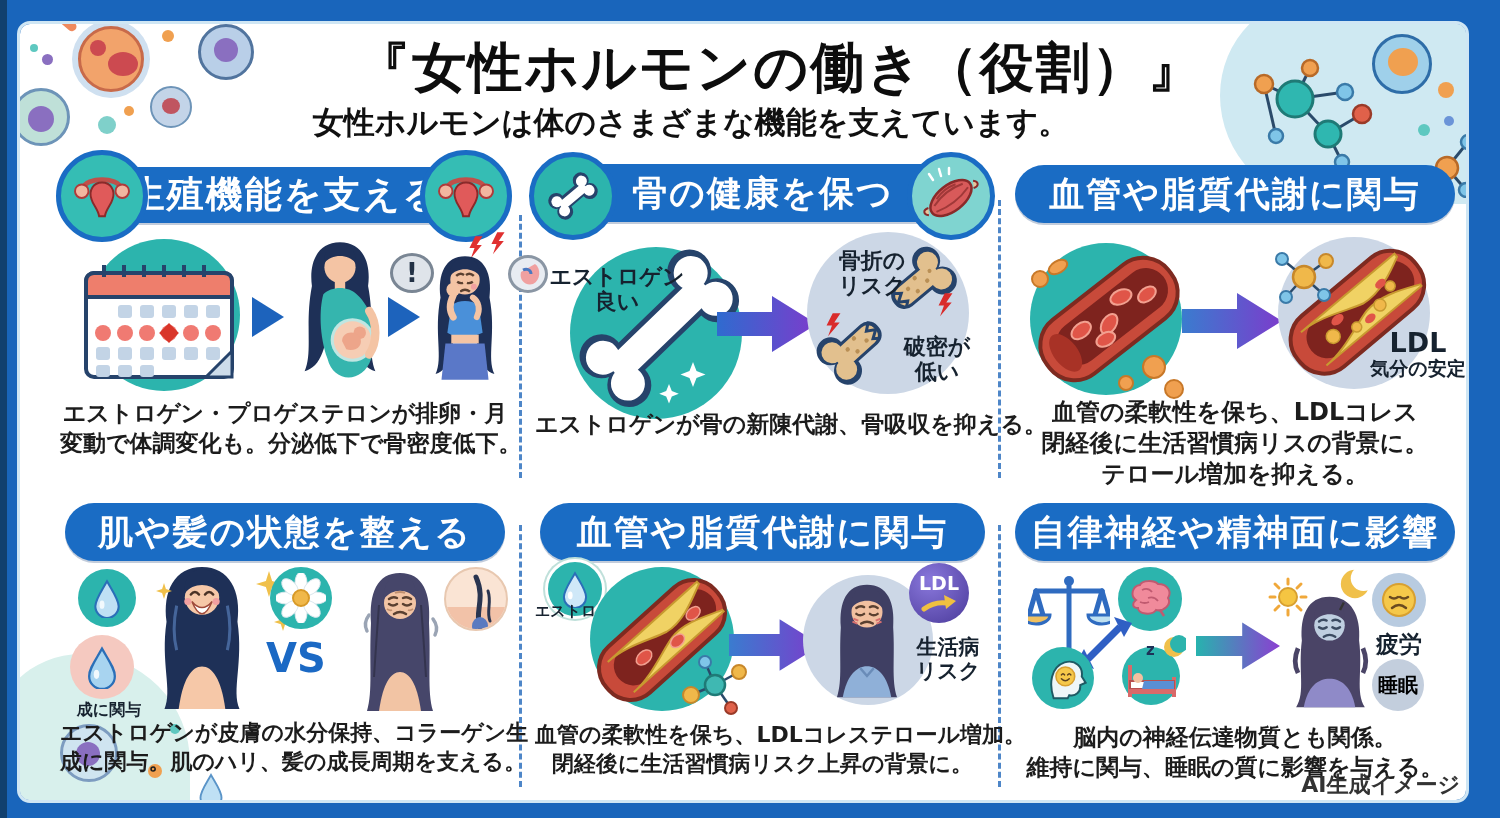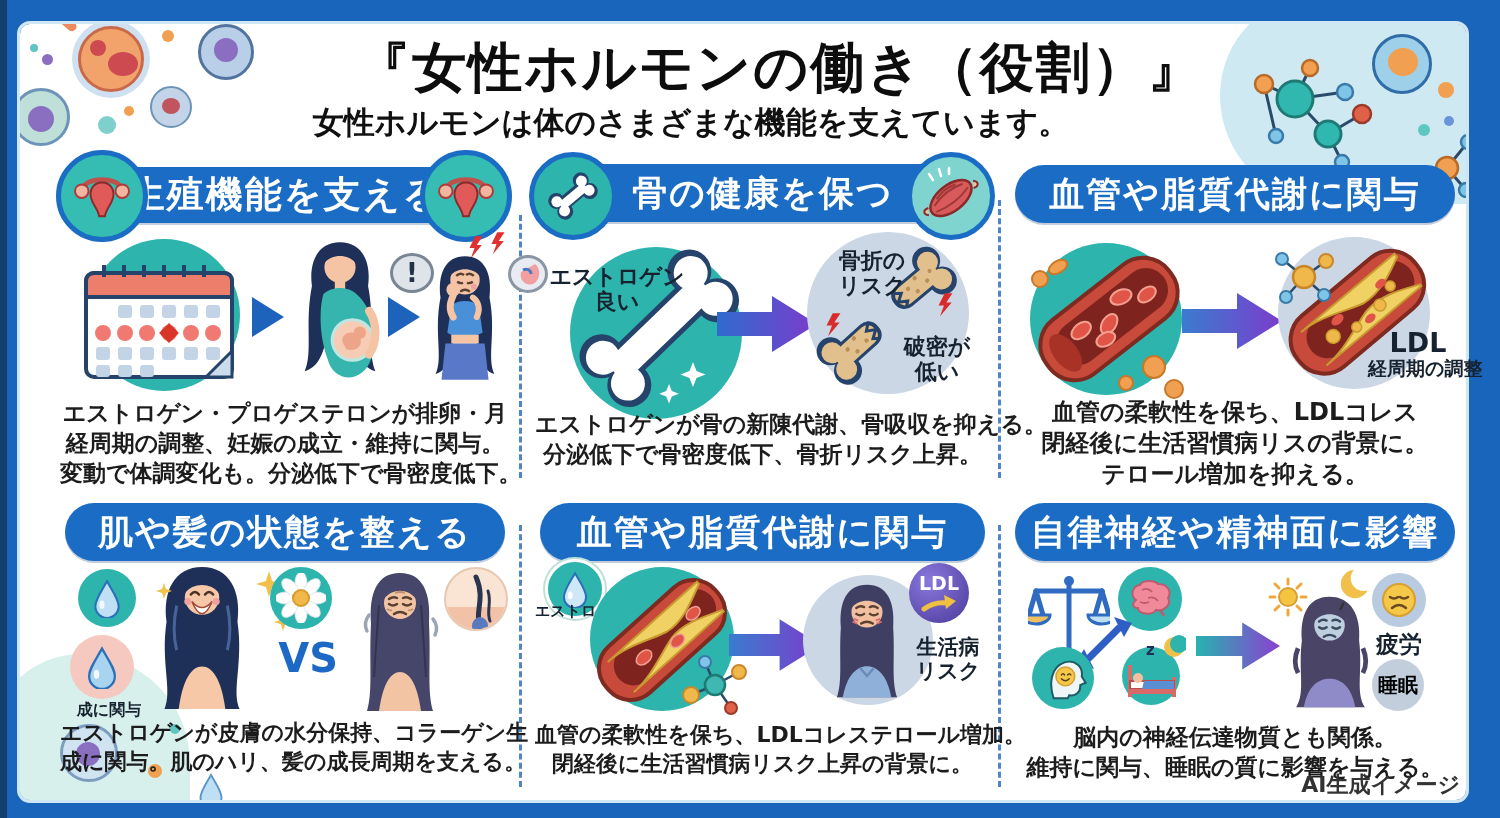--- a/index.html
+++ b/index.html
@@ -218,21 +218,20 @@
       <path d="M36 58 C44 52 56 52 64 58 L68 86 C54 92 42 92 32 86 Z" fill="#4a90d9"></path>
       <rect x="36" y="88" width="28" height="9" fill="#f4c4a4"></rect>
       <path d="M30 97 L70 97 L74 134 L26 134 Z" fill="#5a78c8"></path>
       <circle cx="38" cy="42" r="7" fill="#f4c4a4"></circle>
       <path d="M38 48 C34 56 34 64 38 70" stroke="#f4c4a4" stroke-width="7" fill="none" stroke-linecap="round"></path>
       <path d="M62 70 C66 62 64 54 58 50" stroke="#f4c4a4" stroke-width="6" fill="none" stroke-linecap="round"></path>
     </svg>
 
     <div class="desc" style="top:244px;font-size:23px;">
       <div>エストロゲン・プロゲステロンが排卵・月</div>
-      <div>経周期の調整、妊娠の成立・維持に関与。</div>
       <div>変動で体調変化も。分泌低下で骨密度低下。</div>
     </div>
   </div>
 
   <div class="panel" style="left:535px;top:152px;width:455px;height:338px;">
     <div class="banner" style="left:34px;top:12px;width:388px;height:58px;">
       <span>骨の健康を保つ</span>
     </div>
     <div class="hicon" style="left:-6px;top:0px;width:88px;height:88px;background:#2cb4ad;">
       <svg width="60" height="60" viewBox="0 0 60 60">
@@ -364,21 +363,20 @@
       <div>骨折の</div>
       <div>リスク</div>
     </div>
     <div class="lbl" style="left:352px;top:182px;width:100px;font-size:22px;">
       <div>破密が</div>
       <div>低い</div>
     </div>
 
     <div class="desc" style="top:258px;font-size:23px;">
       <div>エストロゲンが骨の新陳代謝、骨吸収を抑える。</div>
-      <div>分泌低下で骨密度低下、骨折リスク上昇。</div>
     </div>
   </div>
 
   <div class="panel" style="left:1010px;top:155px;width:450px;height:335px;">
     <div class="banner" style="left:5px;top:10px;width:440px;height:58px;">
       <span>血管や脂質代謝に関与</span>
     </div>
 
     <div class="abs tealc" style="left:20px;top:88px;width:152px;height:152px;"></div>
     <svg class="abs" style="left:4px;top:72px;" width="190" height="184" viewBox="0 0 190 184">
@@ -441,21 +439,21 @@
           <line x1="36" y1="36" x2="56" y2="54"></line>
         </g>
       <circle cx="36" cy="36" r="11" fill="#f0b84a" stroke="#c8882a" stroke-width="2.5"></circle>
       <circle cx="14" cy="18" r="6" fill="#7fc5e8" stroke="#3a7aa8" stroke-width="2"></circle>
       <circle cx="58" cy="20" r="7" fill="#f0b84a" stroke="#c8882a" stroke-width="2"></circle>
       <circle cx="18" cy="56" r="6" fill="#7fc5e8" stroke="#3a7aa8" stroke-width="2"></circle>
       <circle cx="56" cy="54" r="6" fill="#7fc5e8" stroke="#3a7aa8" stroke-width="2"></circle>
     </svg>
     <div class="lbl" style="left:358px;top:172px;width:100px;">
       <div style="font-size:27px;">LDL</div>
-      <div style="font-size:19px;">経周期の調整</div>
+      <div style="font-size:19px;">気分の安定</div>
     </div>
 
     <div class="desc" style="top:242px;font-size:24px;">
       <div>血管の柔軟性を保ち、LDLコレス</div>
       <div>閉経後に生活習慣病リスの背景に。</div>
       <div>テロール増加を抑える。</div>
     </div>
   </div>
 
   <div class="panel" style="left:60px;top:495px;width:450px;height:300px;">
@@ -511,21 +509,21 @@
           <ellipse cx="10" cy="25" rx="11" ry="6"></ellipse>
             <ellipse cx="40" cy="25" rx="11" ry="6"></ellipse>
           <ellipse cx="14" cy="14" rx="6" ry="10" transform="rotate(-45 14 14)"></ellipse>
             <ellipse cx="36" cy="36" rx="6" ry="10" transform="rotate(-45 36 36)"></ellipse>
           <ellipse cx="36" cy="14" rx="6" ry="10" transform="rotate(45 36 14)"></ellipse>
             <ellipse cx="14" cy="36" rx="6" ry="10" transform="rotate(45 14 36)"></ellipse>
         </g>
         <circle cx="25" cy="25" r="8" fill="#f0b84a" stroke="#d89a28" stroke-width="2"></circle>
       </svg>
     </div>
-    <div class="abs vs" style="left:206px;top:140px;width:72px;text-align:right;font-size:40px;">VS</div>
+    <div class="abs vs" style="left:206px;top:140px;width:72px;text-align:left;font-size:40px;">VS</div>
 
     <svg class="abs" style="left:276px;top:70px;" width="128" height="150" viewBox="0 0 110 150">
       <path d="M55 8 C32 8 24 28 26 58 C24 100 28 126 22 146 L88 146 C82 126 86 100 84 58 C86 28 78 8 55 8 Z" fill="#46466a"></path>
       <g stroke="#34344e" stroke-width="2" fill="none">
           <path d="M34 40 q-3 40 -5 72"></path>
           <path d="M76 40 q3 40 5 72"></path>
         </g>
       <circle cx="55" cy="38" r="16" fill="#f2c4a4"></circle>
       <path d="M39 34 C38 16 48 10 55 10 C62 10 72 16 71 34 C63 23 47 23 39 34 Z" fill="#46466a"></path>
       <g stroke="#5a4030" stroke-width="2.5" fill="none" stroke-linecap="round">

